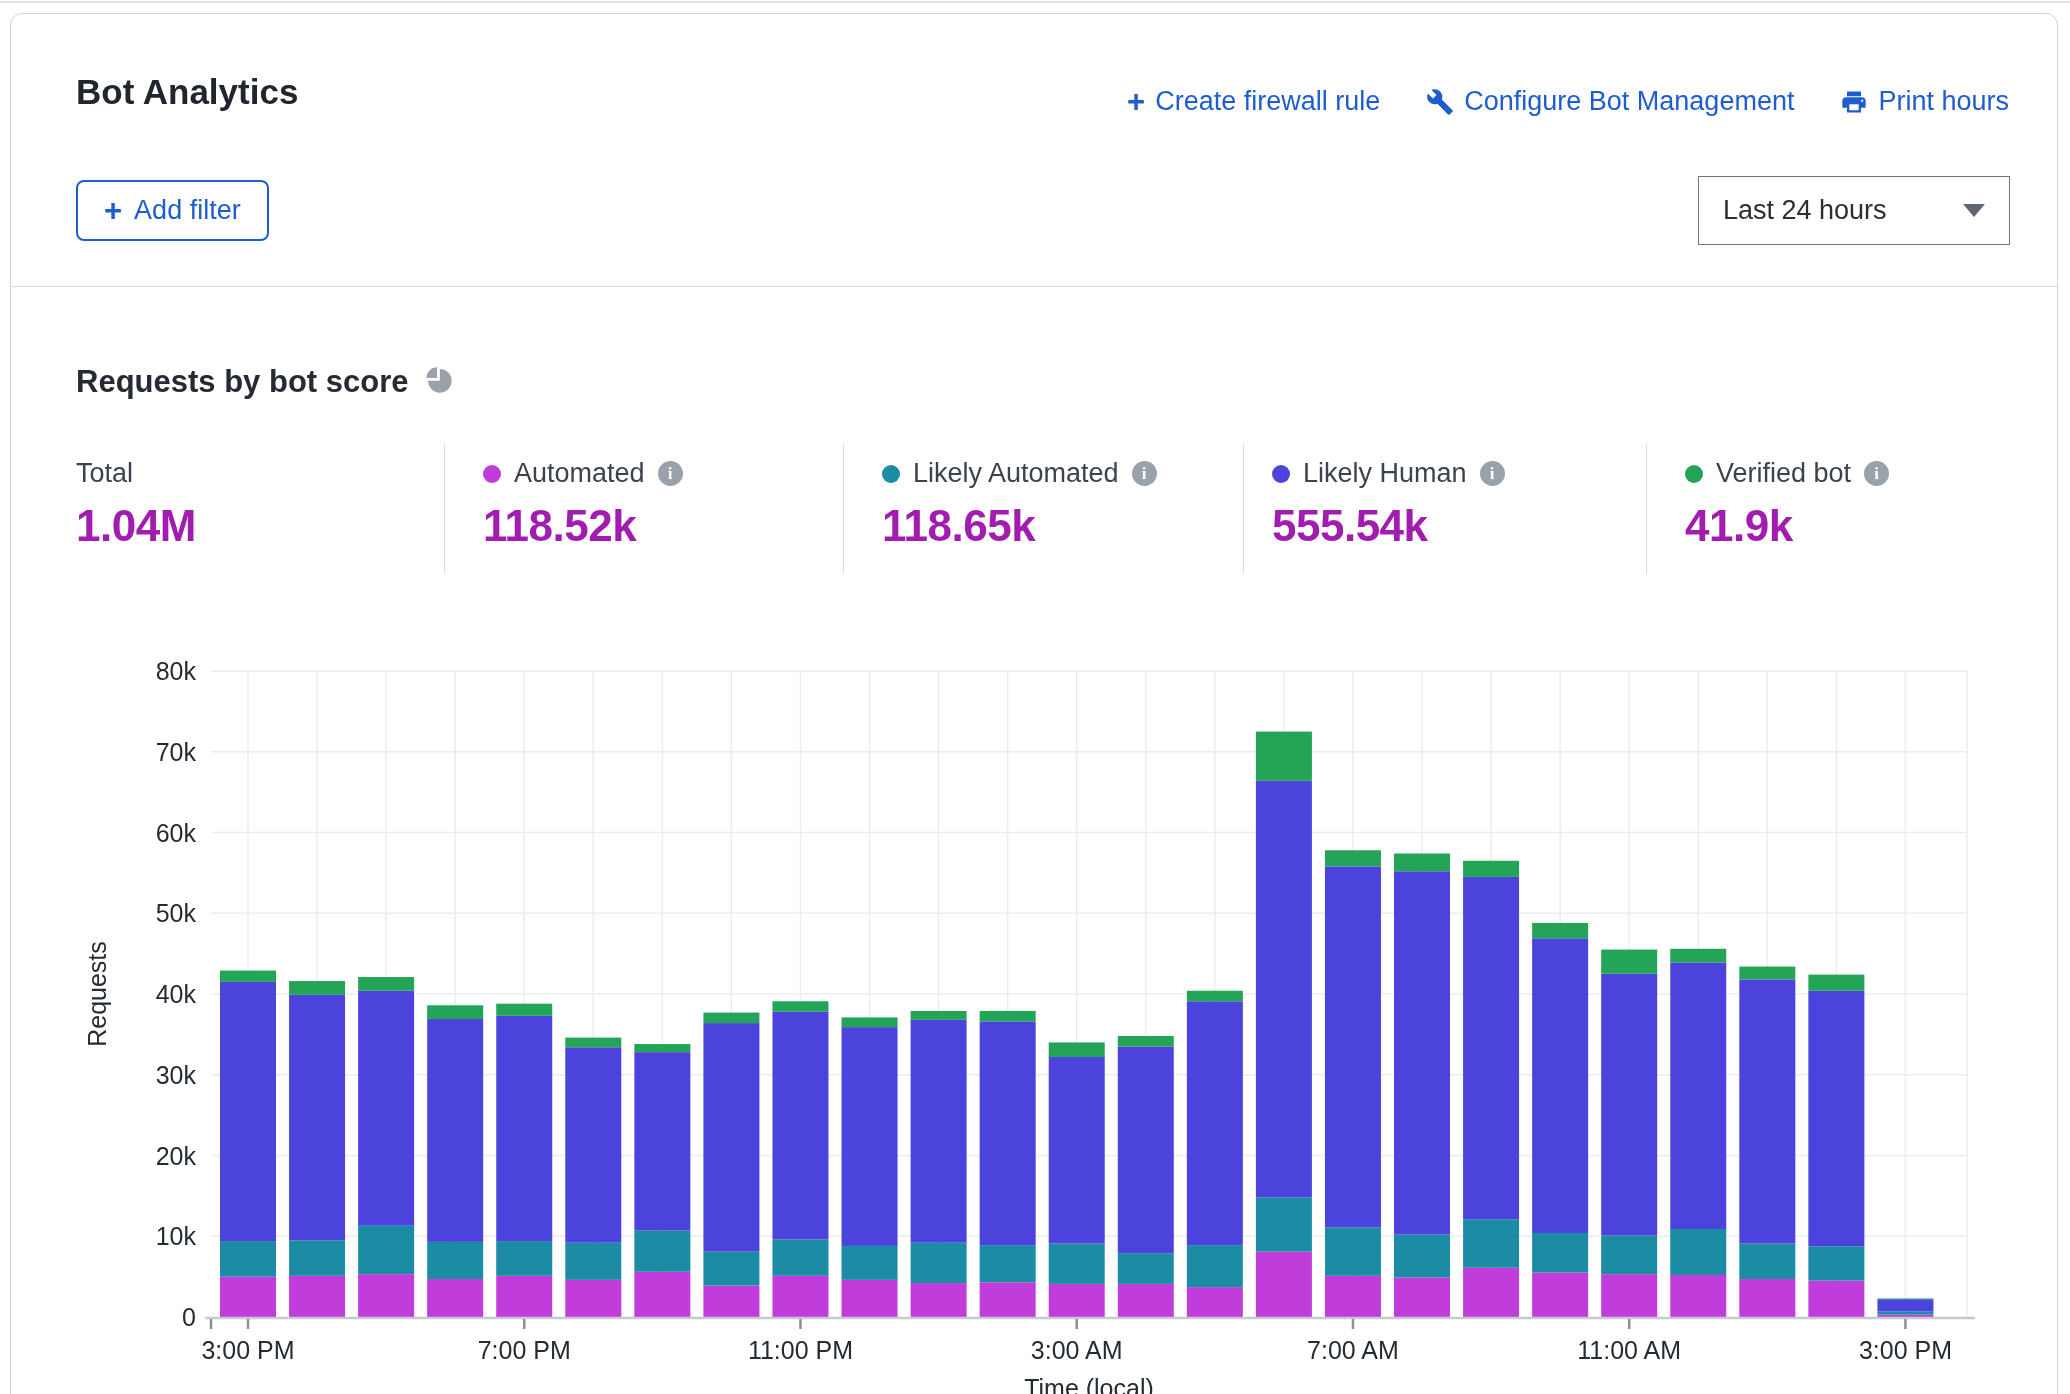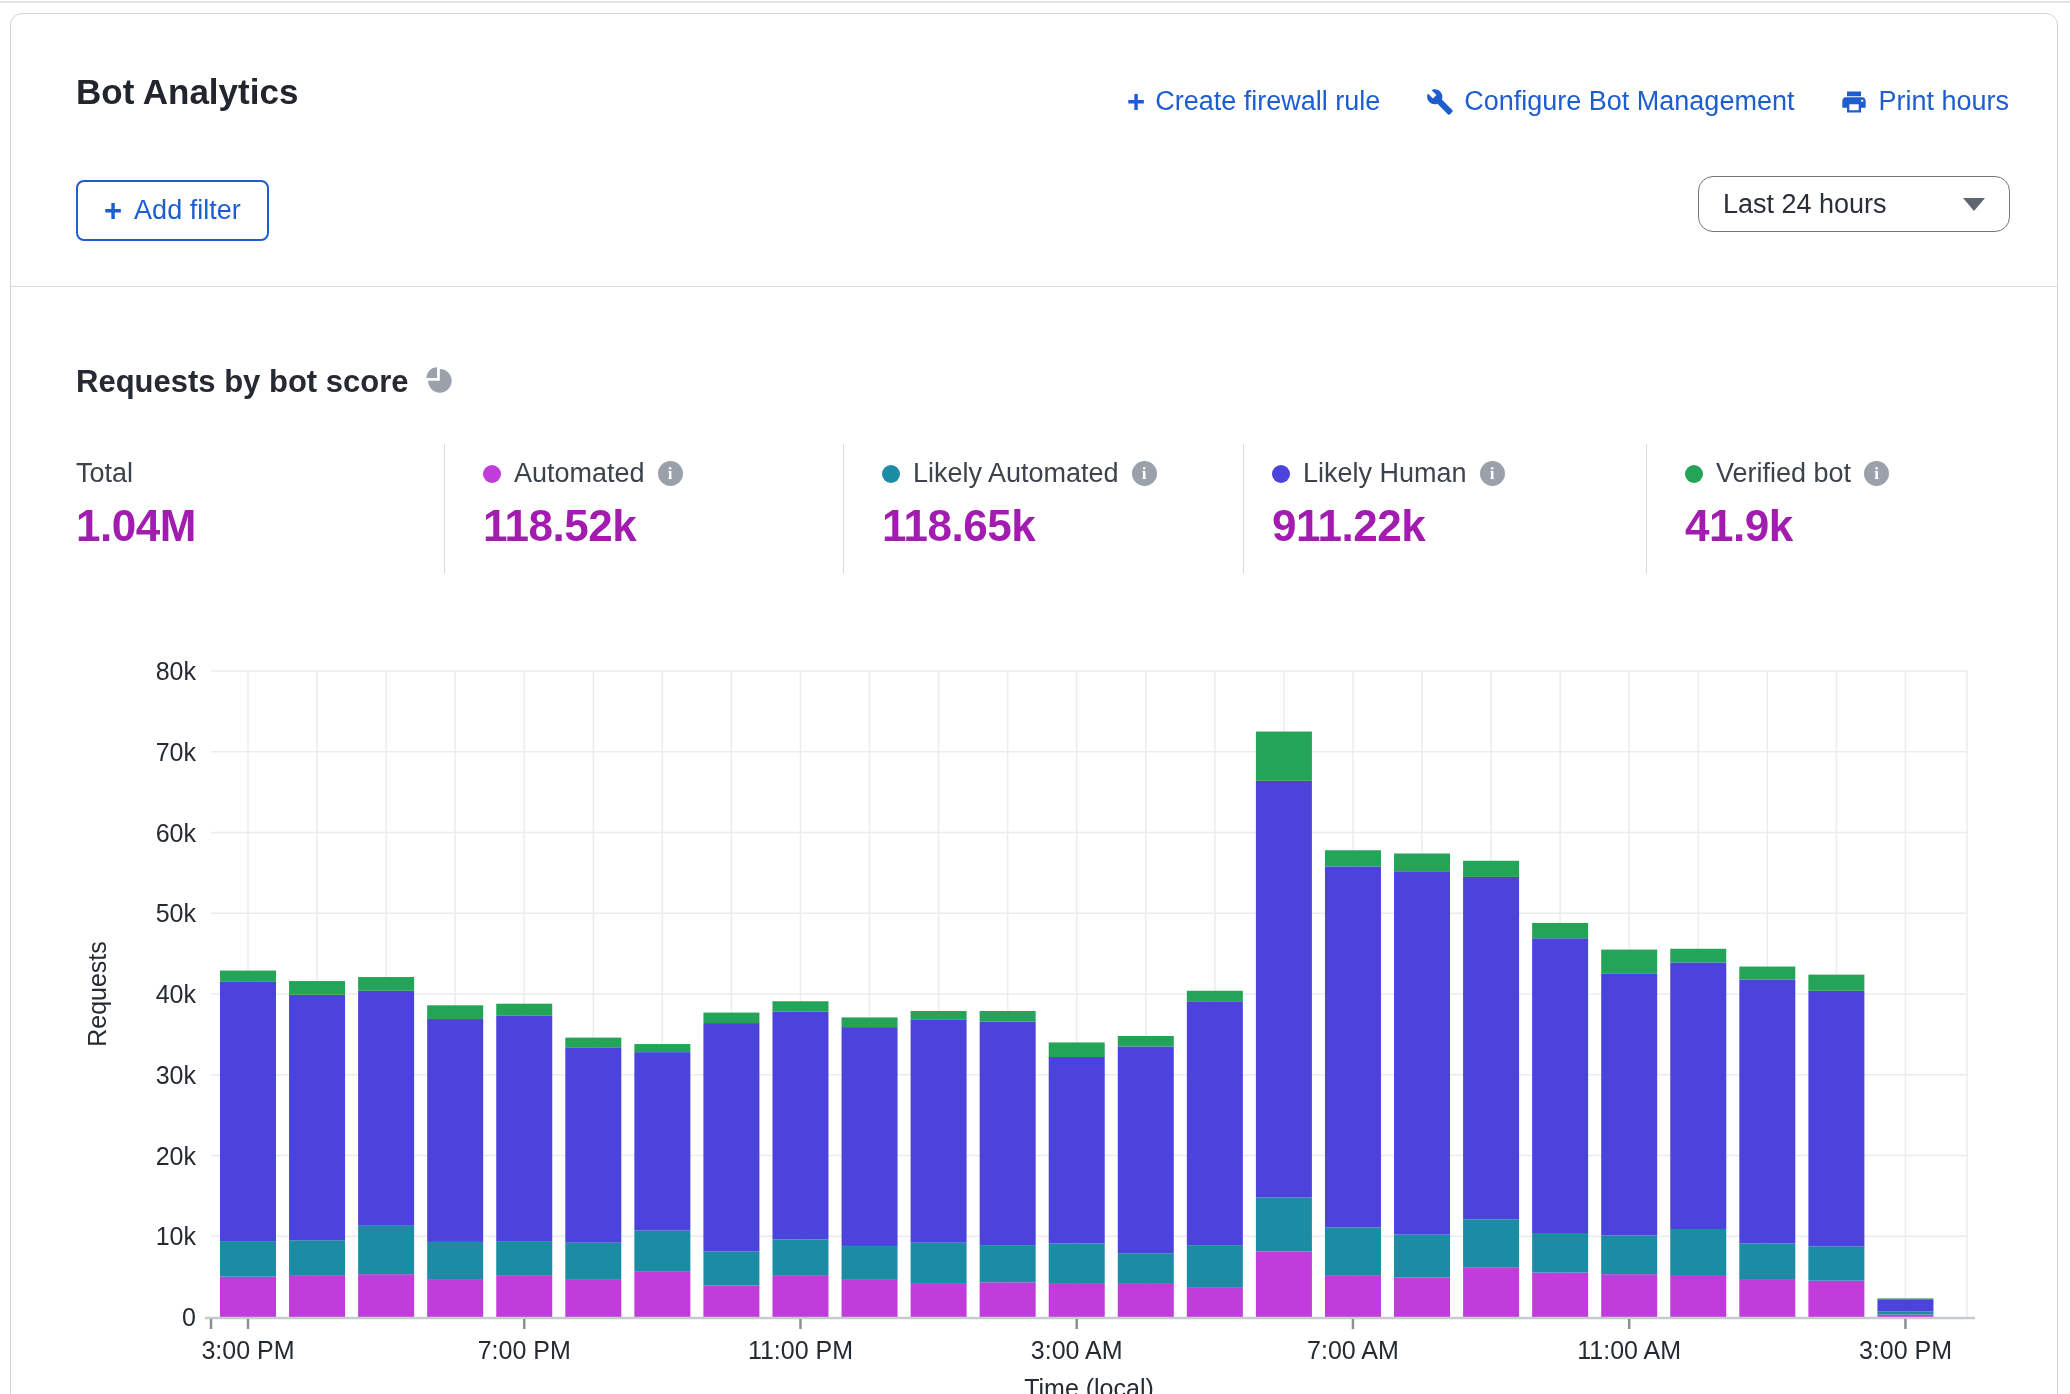--- a/index.html
+++ b/index.html
@@ -10,22 +10,22 @@
         border:1.5px solid #d2d3d9;border-radius:12px;background:#fff;}
   #card-header{position:relative;height:272px;border-bottom:1.5px solid #d8d8dd;}
   .page-title{position:absolute;left:65px;top:58px;font-size:35px;font-weight:700;color:#21262e;}
   .actions{position:absolute;top:72px;right:48px;display:flex;gap:46px;align-items:center;}
   .action-link{display:flex;align-items:center;gap:10px;color:#1d5dd0;font-size:27px;cursor:pointer;text-decoration:none;}
   .plus-glyph{font-size:31px;font-weight:700;line-height:1;}
   .action-link svg{display:block;}
   .add-filter-btn{position:absolute;left:65px;top:166px;display:flex;align-items:center;gap:12px;
       padding:13px 26px;border:2px solid #1d5dd0;border-radius:8px;background:#fff;
       color:#1d5dd0;font-size:27px;cursor:pointer;font-family:inherit;}
-  .time-select{position:absolute;top:162px;right:47px;width:312px;height:56px;border:1.5px solid #70777f;
-      border-radius:15px;display:flex;align-items:center;justify-content:space-between;
+  .time-select{position:absolute;top:162px;right:47px;width:312px;height:69px;border:1.5px solid #70777f;
+      border-radius:0;display:flex;align-items:center;justify-content:space-between;
       padding:0 24px;font-size:27px;color:#2a2f36;background:#fff;cursor:pointer;box-sizing:border-box;}
   .chevron-down{width:0;height:0;border-left:11px solid transparent;border-right:11px solid transparent;
       border-top:13px solid #5f6670;}
   .section-heading{position:absolute;left:65px;top:350px;display:flex;align-items:center;gap:16px;}
   .section-heading .txt{font-size:31px;font-weight:700;color:#262b33;}
   .stats-row{position:absolute;left:0;top:430px;width:2046px;height:130px;display:flex;}
   .stat-col{box-sizing:border-box;padding-top:14px;}
   .stat-col.c0{width:433px;padding-left:65px;}
   .stat-col.c1{width:399px;padding-left:38px;border-left:1.5px solid #dadbe0;}
   .stat-col.c2{width:400px;padding-left:38px;border-left:1.5px solid #dadbe0;}
@@ -120,21 +120,21 @@
         </div>
         <div class="stat-value">118.65k</div>
       </div>
 
       <div class="stat-col c3">
         <div class="stat-label-row">
           <span class="legend-dot" style="background: rgb(76, 67, 220);"></span>
           <span>Likely Human</span>
           <span class="info-icon">i</span>
         </div>
-        <div class="stat-value">911.22k</div>
+        <div class="stat-value">555.54k</div>
       </div>
 
       <div class="stat-col c4">
         <div class="stat-label-row">
           <span class="legend-dot" style="background: rgb(35, 164, 87);"></span>
           <span>Verified bot</span>
           <span class="info-icon">i</span>
         </div>
         <div class="stat-value">41.9k</div>
       </div>

